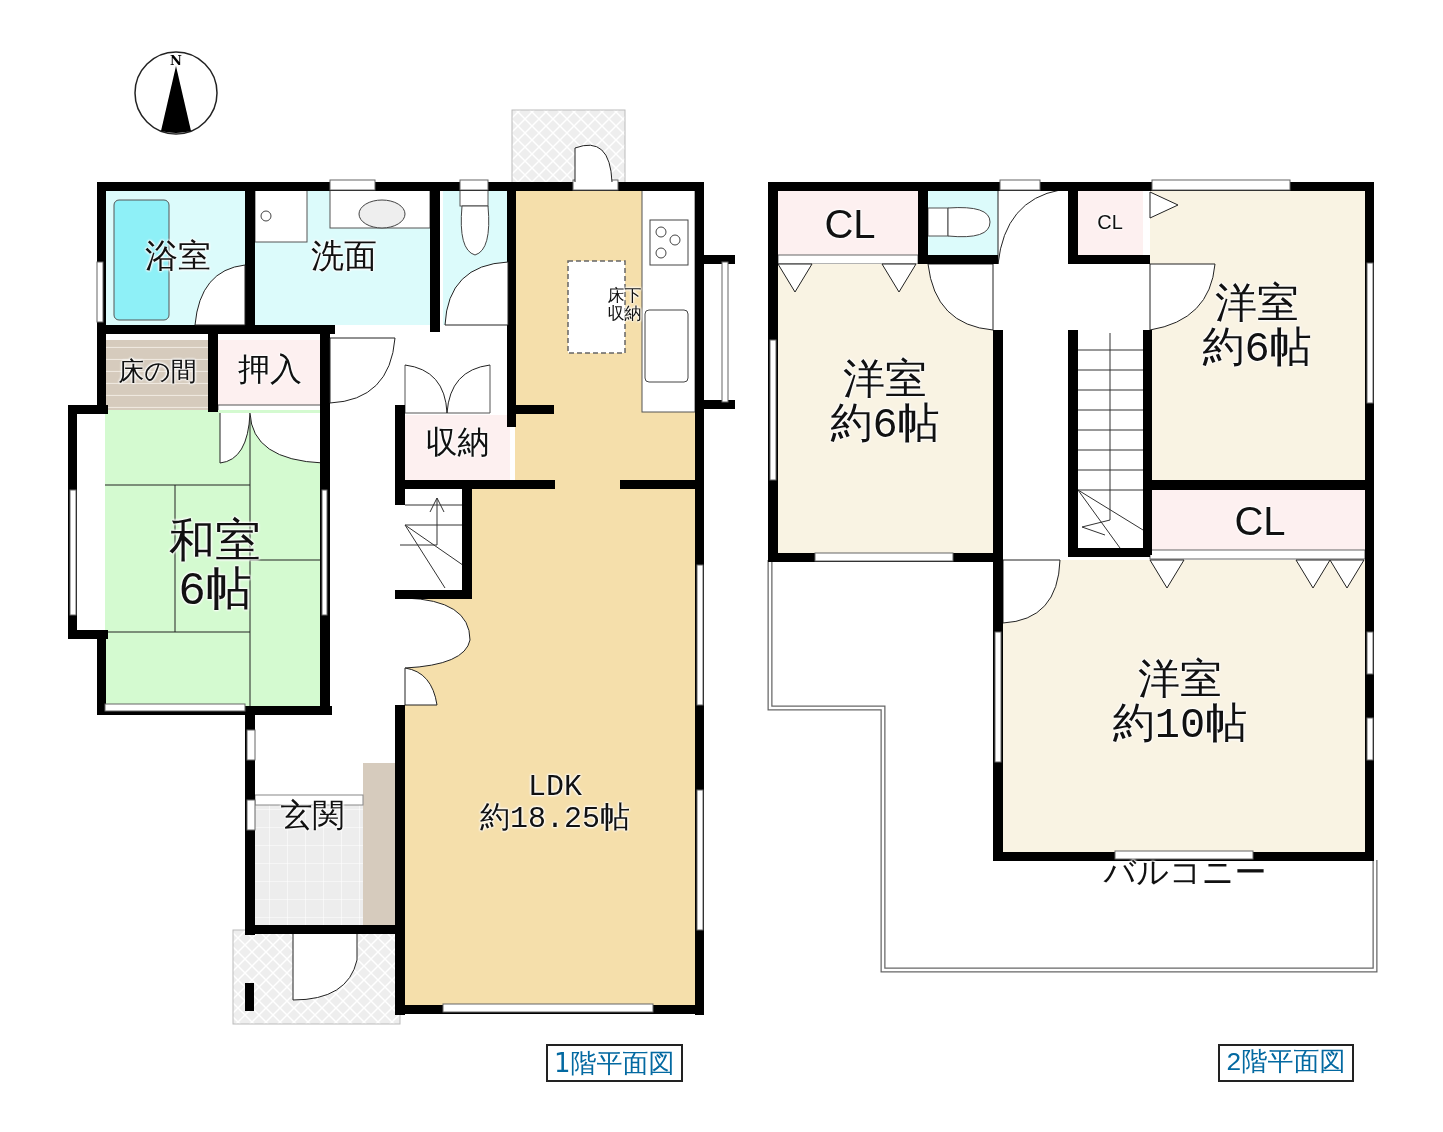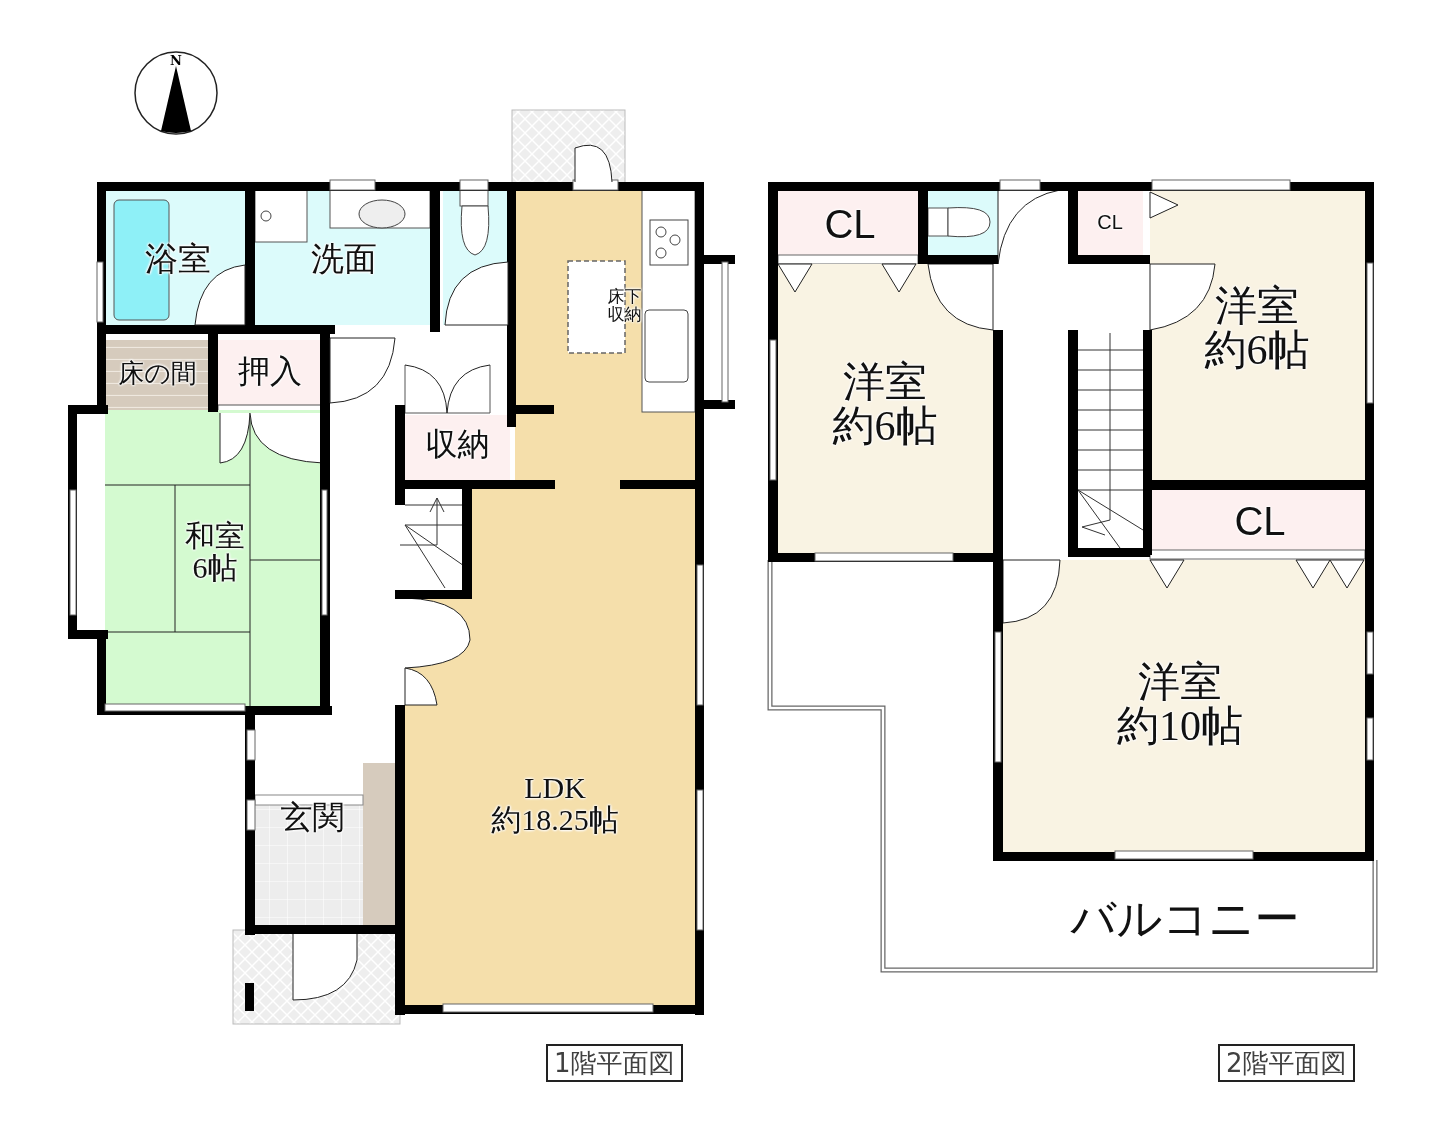--- a/index.html
+++ b/index.html
@@ -1,20 +1,20 @@
 <!DOCTYPE html>
 <html><head>
 <meta charset="utf-8">
 <style>
   html,body{margin:0;padding:0;background:#ffffff;}
   body{width:1443px;height:1132px;position:relative;overflow:hidden;font-family:"DejaVu Sans","Liberation Sans",sans-serif;}
   svg{position:absolute;left:0;top:0;}
   .lbl{position:absolute;color:#111;text-align:center;white-space:pre-line;line-height:1.05;
-       text-shadow:0 0 3px #fff,0 0 3px #fff,0 0 3px #fff,0 0 2px #fff;font-family:Liberation Serif, serif;}
-  .caption{position:absolute;border:2px solid #222;padding:2px 6px;font-size:26px;line-height:30px;background:#fff;color:#404040;font-family:"DejaVu Sans",sans-serif;}
+       text-shadow:0 0 3px #fff,0 0 3px #fff,0 0 3px #fff,0 0 2px #fff;font-family:Liberation Mono, monospace;}
+  .caption{position:absolute;border:2px solid #222;padding:2px 6px;font-size:26px;line-height:30px;background:#fff;color:#0369a1;font-family:"DejaVu Sans",sans-serif;}
 </style>
 </head>
 <body>
 
 <svg width="1443" height="1132" viewBox="0 0 1443 1132" xmlns="http://www.w3.org/2000/svg">
   <defs>
     <pattern id="tile" width="14" height="14" patternUnits="userSpaceOnUse">
       <rect width="14" height="14" fill="#eeeeee"></rect>
       <path d="M0 0L14 14M14 0L0 14" stroke="#ffffff" stroke-width="1.5"></path>
     </pattern>
@@ -212,33 +212,33 @@
     <rect x="1367" y="632" width="6" height="42"></rect>
     <rect x="1367" y="718" width="6" height="42"></rect>
     <rect x="995" y="632" width="6" height="130"></rect>
   </g>
 </svg>
 
 <div class="lbl" style="left:138px;top:242px;width:80px;font-size:33px;">浴室</div>
 <div class="lbl" style="left:302px;top:242px;width:84px;font-size:33px;text-align:center;">洗面</div>
 <div class="lbl" style="left:110px;top:360px;width:95px;font-size:26px;">床の間</div>
 <div class="lbl" style="left:224px;top:355px;width:92px;font-size:32px;">押入</div>
-<div class="lbl" style="left:150px;top:520px;width:130px;font-size:30px;">和室
+<div class="lbl" style="left:150px;top:520px;width:130px;font-size:46px;">和室
 6帖</div>
 <div class="lbl" style="left:410px;top:428px;width:95px;font-size:32px;">収納</div>
 <div class="lbl" style="left:596px;top:288px;width:57px;font-size:17px;">床下
 収納</div>
 <div class="lbl" style="left:420px;top:772px;width:270px;font-size:30px;">LDK
 約18.25帖</div>
 <div class="lbl" style="left:265px;top:801px;width:95px;font-size:32px;">玄関</div>
 <div class="caption" style="left:546px;top:1044px;">1階平面図</div>
 
 <div class="lbl" style="left:790px;top:203px;width:120px;font-size:40px;font-family:'Liberation Sans',sans-serif;">CL</div>
 <div class="lbl" style="left:1080px;top:212px;width:60px;font-size:20px;font-family:'Liberation Sans',sans-serif;">CL</div>
 <div class="lbl" style="left:1180px;top:500px;width:160px;font-size:40px;font-family:'Liberation Sans',sans-serif;">CL</div>
 <div class="lbl" style="left:800px;top:360px;width:170px;font-size:42px;">洋室
 約6帖</div>
 <div class="lbl" style="left:1172px;top:284px;width:170px;font-size:42px;">洋室
 約6帖</div>
 <div class="lbl" style="left:1080px;top:660px;width:200px;font-size:42px;">洋室
 約10帖</div>
-<div class="lbl" style="left:1040px;top:896px;width:290px;font-size:45px;">バルコニー</div>
-<div class="caption" style="left:1218px;top:1044px;">2階平面図</div>
+<div class="lbl" style="left:1040px;top:858px;width:290px;font-size:32px;">バルコニー</div>
+<div class="caption" style="left:1218px;top:1044px;font-family:Liberation Mono, monospace;">2階平面図</div>
 
 </body></html>

